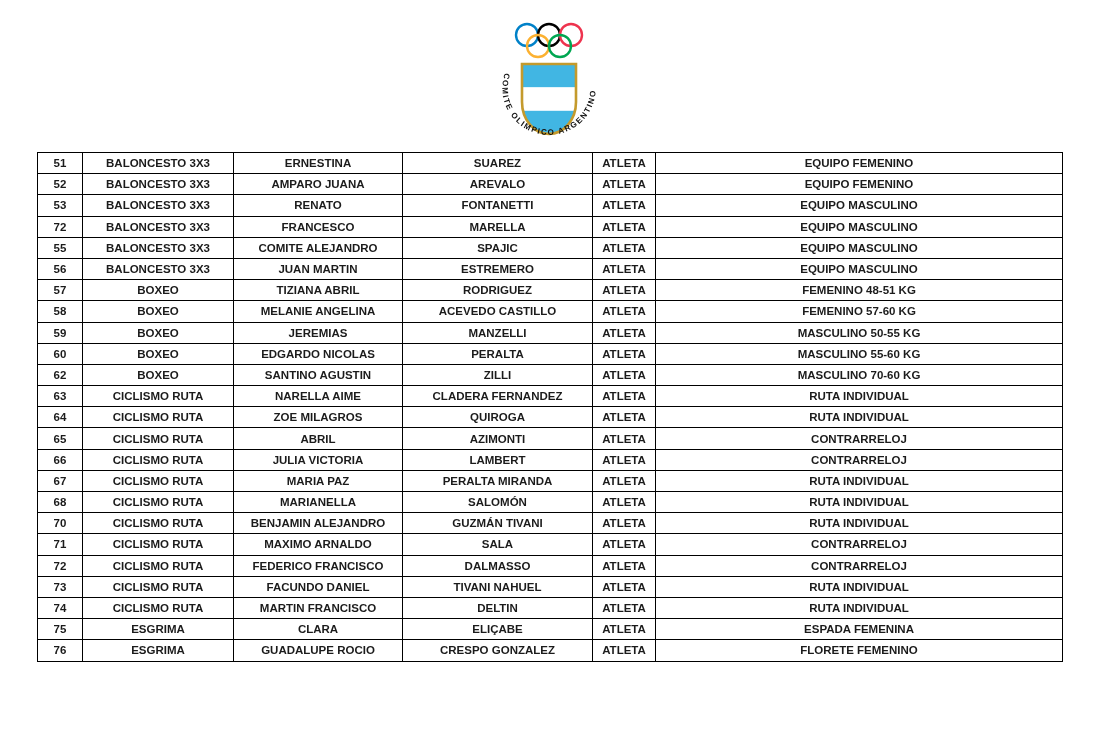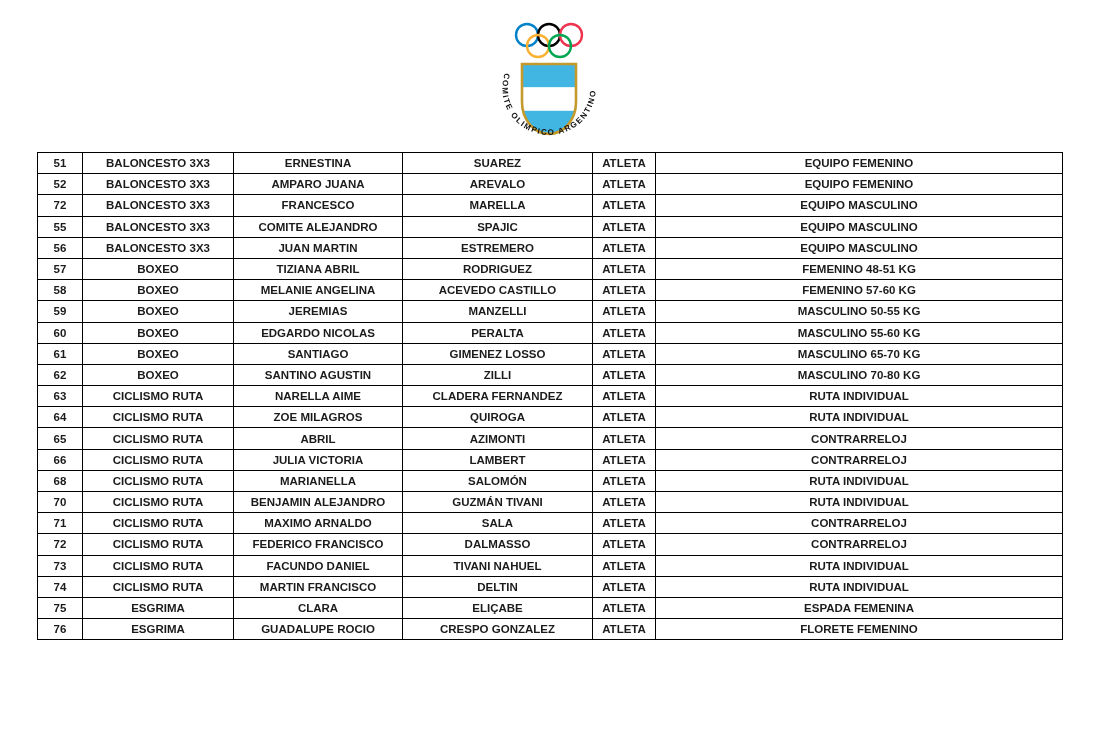--- a/index.html
+++ b/index.html
@@ -109,20 +109,28 @@
         </tr>
         <tr>
           <td>52</td>
           <td>BALONCESTO 3X3</td>
           <td>AMPARO JUANA</td>
           <td>AREVALO</td>
           <td>ATLETA</td>
           <td>EQUIPO FEMENINO</td>
         </tr>
         <tr>
+          <td>53</td>
+          <td>BALONCESTO 3X3</td>
+          <td>RENATO</td>
+          <td>FONTANETTI</td>
+          <td>ATLETA</td>
+          <td>EQUIPO MASCULINO</td>
+        </tr>
+        <tr>
           <td>72</td>
           <td>BALONCESTO 3X3</td>
           <td>FRANCESCO</td>
           <td>MARELLA</td>
           <td>ATLETA</td>
           <td>EQUIPO MASCULINO</td>
         </tr>
         <tr>
           <td>55</td>
           <td>BALONCESTO 3X3</td>
@@ -165,34 +173,26 @@
         </tr>
         <tr>
           <td>60</td>
           <td>BOXEO</td>
           <td>EDGARDO NICOLAS</td>
           <td>PERALTA</td>
           <td>ATLETA</td>
           <td>MASCULINO 55-60 KG</td>
         </tr>
         <tr>
-          <td>61</td>
-          <td>BOXEO</td>
-          <td>SANTIAGO</td>
-          <td>GIMENEZ LOSSO</td>
-          <td>ATLETA</td>
-          <td>MASCULINO 65-70 KG</td>
-        </tr>
-        <tr>
           <td>62</td>
           <td>BOXEO</td>
           <td>SANTINO AGUSTIN</td>
           <td>ZILLI</td>
           <td>ATLETA</td>
-          <td>MASCULINO 70-80 KG</td>
+          <td>MASCULINO 70-60 KG</td>
         </tr>
         <tr>
           <td>63</td>
           <td>CICLISMO RUTA</td>
           <td>NARELLA AIME</td>
           <td>CLADERA FERNANDEZ</td>
           <td>ATLETA</td>
           <td>RUTA INDIVIDUAL</td>
         </tr>
         <tr>
@@ -211,20 +211,28 @@
           <td>ATLETA</td>
           <td>CONTRARRELOJ</td>
         </tr>
         <tr>
           <td>66</td>
           <td>CICLISMO RUTA</td>
           <td>JULIA VICTORIA</td>
           <td>LAMBERT</td>
           <td>ATLETA</td>
           <td>CONTRARRELOJ</td>
+        </tr>
+        <tr>
+          <td>67</td>
+          <td>CICLISMO RUTA</td>
+          <td>MARIA PAZ</td>
+          <td>PERALTA MIRANDA</td>
+          <td>ATLETA</td>
+          <td>RUTA INDIVIDUAL</td>
         </tr>
         <tr>
           <td>68</td>
           <td>CICLISMO RUTA</td>
           <td>MARIANELLA</td>
           <td>SALOMÓN</td>
           <td>ATLETA</td>
           <td>RUTA INDIVIDUAL</td>
         </tr>
         <tr>

